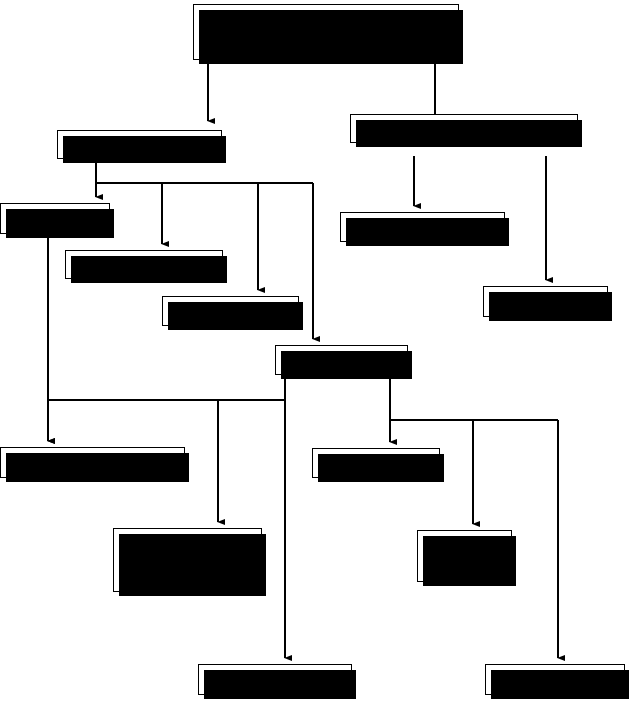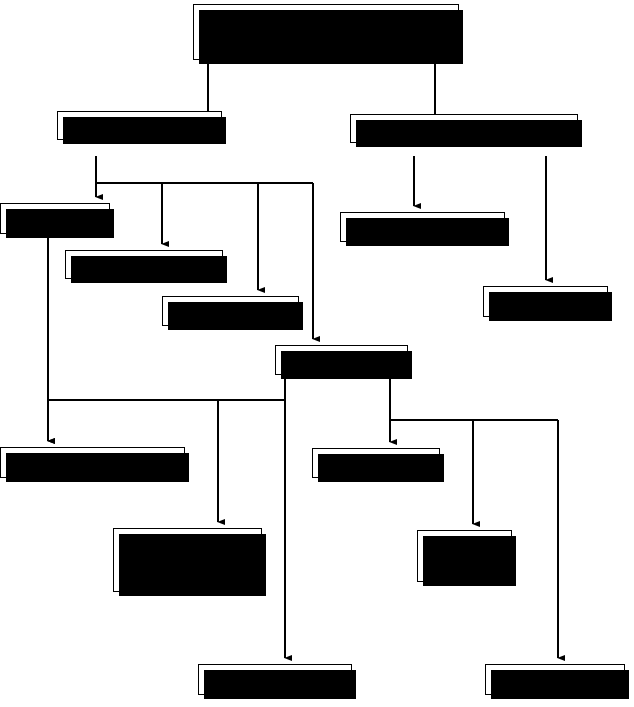--- a/index.html
+++ b/index.html
@@ -114,21 +114,21 @@
 
       <path d="M 558 420 L 558 658" marker-end="url(#arrowhead)"></path>
     </g>
   </svg>
 
   <div class="node n-root" style="left: 193px; top: 4px; width: 266px; height: 56px;">
     <span class="node-label">Параметры
 конкурентоспособности</span>
   </div>
 
-  <div class="node n-lvl1" style="left: 57px; top: 111px; width: 165px; height: 29px;">
+  <div class="node n-lvl1" style="left: 57px; top: 130px; width: 165px; height: 29px;">
     <span class="node-label">Технические</span>
   </div>
 
   <div class="node n-lvl1" style="left: 350px; top: 114px; width: 228px; height: 29px;">
     <span class="node-label">Экономические</span>
   </div>
 
   <div class="node n-lvl2" style="left: 0px; top: 203px; width: 110px; height: 31px;">
     <span class="node-label">Назначения</span>
   </div>

